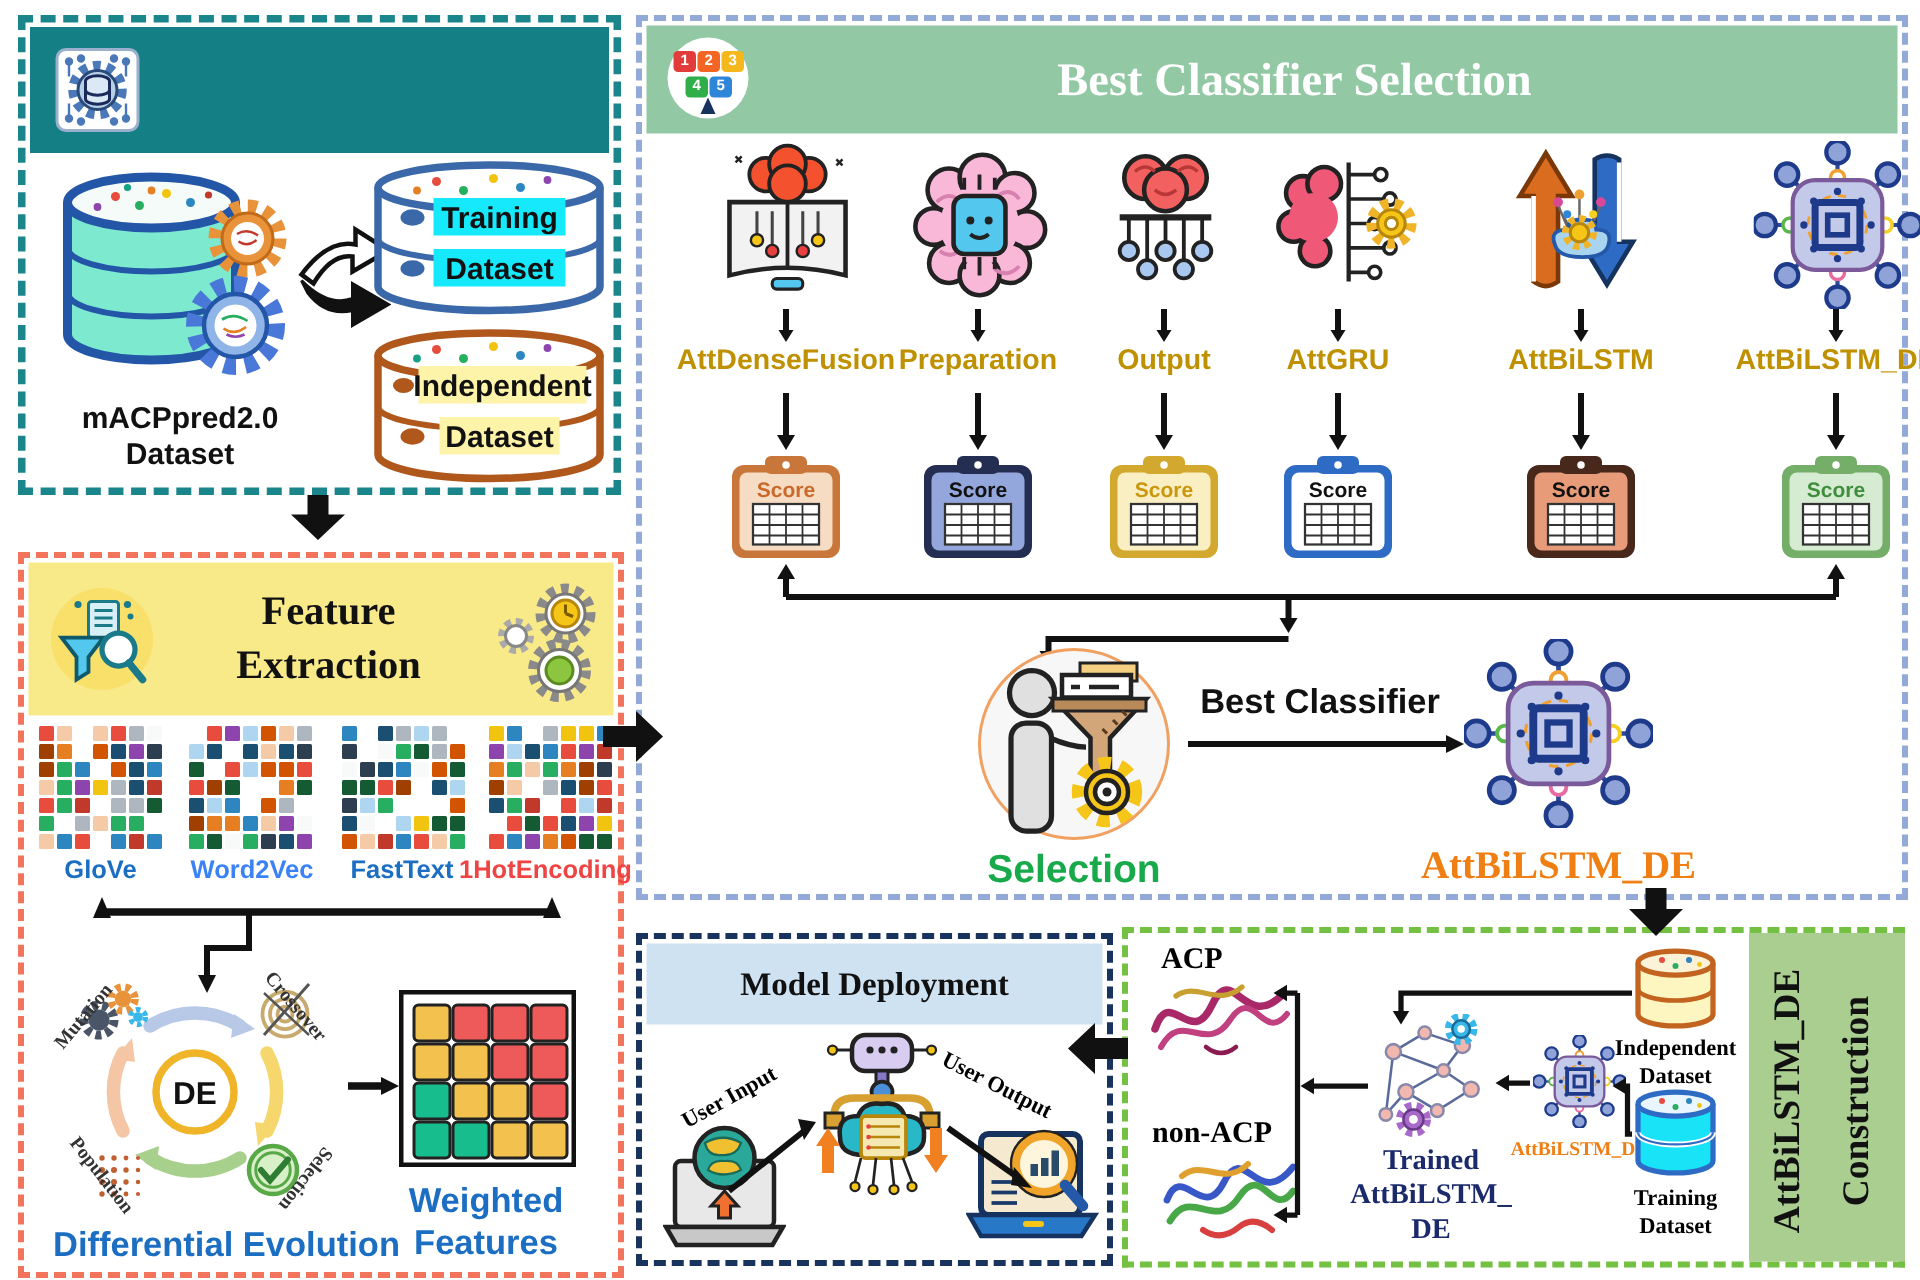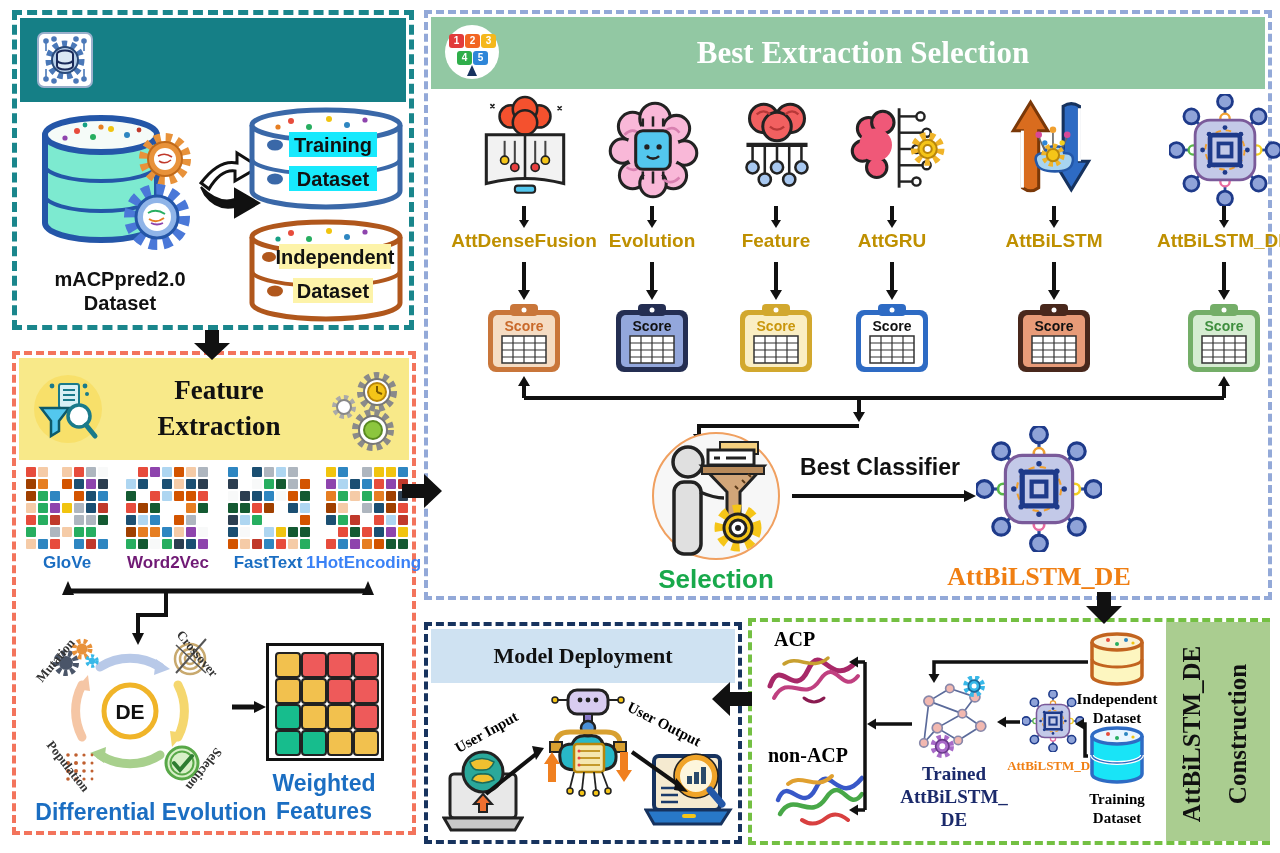--- a/index.html
+++ b/index.html
@@ -6,21 +6,21 @@
   #canvas{position:relative;width:1280px;height:853px;background:#ffffff;overflow:hidden;
           font-family:"Liberation Sans",sans-serif;}
   .abs{position:absolute;}
   .panel{position:absolute;background:#fff;box-sizing:border-box;}
   .hdr{position:absolute;box-sizing:border-box;}
   .serif{font-family:"Liberation Serif",serif;}
   .b{font-weight:bold;}
   .ctr{text-align:center;}
   
   #p-dataprep{left:12px;top:10px;width:402px;height:320px;border:5px dashed #1A868C;}
-  #p-feature{left:12px;top:351px;width:404px;height:484px;border:4px dashed #F3745C;}
+  #p-feature{left:12px;top:368px;width:404px;height:484px;border:4px dashed #F3745C;}
   #p-classifier{left:424px;top:10px;width:848px;height:590px;border:4px dashed #93A9D8;}
   #p-deploy{left:424px;top:622px;width:318px;height:222px;border:4px dashed #17335E;}
   #p-construct{left:748px;top:618px;width:522px;height:227px;border:4px dashed #74C043;}
   
   #dataprep-hdr{left:3px;top:3px;right:3px;height:84px;}
   #dataprep-title{left:92px;right:8px;top:0;height:84px;line-height:84px;font-size:34px;color:#fff;}
   #classifier-hdr{left:3px;top:3px;right:3px;height:72px;}
   #classifier-title{left:90px;right:60px;top:0;height:72px;line-height:72px;font-size:31px;color:#fff;}
   #feature-hdr{left:3px;top:3px;right:3px;height:102px;}
   #feature-title{left:92px;right:82px;top:14px;font-size:27px;line-height:36px;color:#111;}
@@ -449,23 +449,23 @@
         <div class="mcell" style="background: rgb(241, 196, 15);"></div>
         <div class="mcell" style="background: rgb(231, 76, 60);"></div>
         <div class="mcell" style="background: rgb(46, 134, 193);"></div>
         <div class="mcell" style="background: rgb(142, 68, 173);"></div>
         <div class="mcell" style="background: rgb(230, 126, 34);"></div>
         <div class="mcell" style="background: rgb(211, 84, 0);"></div>
         <div class="mcell" style="background: rgb(20, 90, 50);"></div>
         <div class="mcell" style="background: rgb(20, 90, 50);"></div>
       </div>
   <div class="enc-label" style="left: 6px; width: 90px; color: rgb(27, 110, 194);">GloVe</div>
-  <div class="enc-label" style="left: 102px; width: 100px; color: #701a75;">Word2Vec</div>
+  <div class="enc-label" style="left: 102px; width: 100px; color: #3b82f6;">Word2Vec</div>
   <div class="enc-label" style="left: 204px; width: 96px; color: rgb(27, 110, 194);">FastText</div>
-  <div class="enc-label" style="left: 290px; width: 110px; color: #3b82f6;">1HotEncoding</div>
+  <div class="enc-label" style="left: 290px; width: 110px; color: #ef4444;">1HotEncoding</div>
 
   <svg class="abs" style="left:0;top:0" width="396" height="476" viewBox="0 0 396 476">
     <line x1="52" y1="236" x2="352" y2="236" stroke="#111" stroke-width="5"></line>
     <polygon points="46,240 58,240 52,226" fill="#111"></polygon>
     <polygon points="346,240 358,240 352,226" fill="#111"></polygon>
     <path d="M150,236 V260 H122 V280" fill="none" stroke="#111" stroke-width="4"></path>
     <polygon points="116,278 128,278 122,290" fill="#111"></polygon>
     <line x1="216" y1="352" x2="240" y2="352" stroke="#111" stroke-width="5"></line>
     <polygon points="238,346 238,358 250,352" fill="#111"></polygon>
   </svg>
@@ -559,21 +559,21 @@
 <div id="p-classifier" class="panel" style="border-color: rgb(147, 169, 216);">
   <div id="classifier-hdr" class="hdr" style="background: rgb(146, 200, 163);">
     <div id="rank-icon" class="abs" style="left:14px;top:8px;width:54px;height:54px;border-radius:50%;background:#fff">
           <span style="position: absolute; width: 15px; height: 14px; border-radius: 3px; color: rgb(255, 255, 255); font-size: 10px; font-weight: bold; text-align: center; line-height: 14px; left: 4px; top: 9px; background: rgb(226, 59, 59);">1</span>
           <span style="position: absolute; width: 15px; height: 14px; border-radius: 3px; color: rgb(255, 255, 255); font-size: 10px; font-weight: bold; text-align: center; line-height: 14px; left: 20px; top: 9px; background: rgb(242, 101, 34);">2</span>
           <span style="position: absolute; width: 15px; height: 14px; border-radius: 3px; color: rgb(255, 255, 255); font-size: 10px; font-weight: bold; text-align: center; line-height: 14px; left: 36px; top: 9px; background: rgb(245, 184, 28);">3</span>
           <span style="position: absolute; width: 15px; height: 14px; border-radius: 3px; color: rgb(255, 255, 255); font-size: 10px; font-weight: bold; text-align: center; line-height: 14px; left: 12px; top: 26px; background: rgb(47, 174, 74);">4</span>
           <span style="position: absolute; width: 15px; height: 14px; border-radius: 3px; color: rgb(255, 255, 255); font-size: 10px; font-weight: bold; text-align: center; line-height: 14px; left: 28px; top: 26px; background: rgb(46, 134, 216);">5</span>
           <span style="position: absolute; left: 22px; top: 40px; width: 0px; height: 0px; border-left: 5px solid transparent; border-right: 5px solid transparent; border-bottom: 11px solid rgb(22, 50, 94);"></span>
         </div>
-    <div id="classifier-title" class="abs serif b ctr">Best Extraction Selection</div>
+    <div id="classifier-title" class="abs serif b ctr">Best Classifier Selection</div>
   </div>
 
   <div class="clf-item" style="left:41px">
     <svg width="112" height="112" viewBox="0 0 100 110">
       <path d="M16,10 l4,4 M20,10 l-4,4 M82,12 l4,4 M86,12 l-4,4" stroke="#222" stroke-width="1.6"></path>
       <g fill="#F4512E" stroke="#222" stroke-width="2.5">
         <circle cx="36" cy="22" r="11"></circle>
             <circle cx="64" cy="22" r="11"></circle>
             <circle cx="50" cy="15" r="12"></circle>
             <circle cx="50" cy="28" r="12"></circle>
@@ -705,22 +705,22 @@
       <circle cx="48" cy="60" r="6" fill="#F5C518" stroke="#B8860B" stroke-width="2"></circle>
     </svg>
   </div>
   <div class="clf-item" style="left:741px">
     <svg width="112" height="112" viewBox="0 0 120 120">
           <use href="#sym-netchip"></use>
         </svg>
   </div>
 
   <div class="clf-label" style="left: 21px; color: rgb(191, 144, 0);">AttDenseFusion</div>
-  <div class="clf-label" style="left: 149px; color: rgb(191, 144, 0);">Evolution</div>
-  <div class="clf-label" style="left: 273px; color: rgb(191, 144, 0);">Feature</div>
+  <div class="clf-label" style="left: 149px; color: rgb(191, 144, 0);">Preparation</div>
+  <div class="clf-label" style="left: 273px; color: rgb(191, 144, 0);">Output</div>
   <div class="clf-label" style="left: 389px; color: rgb(191, 144, 0);">AttGRU</div>
   <div class="clf-label" style="left: 551px; color: rgb(191, 144, 0);">AttBiLSTM</div>
   <div class="clf-label" style="left: 721px; color: rgb(191, 144, 0);">AttBiLSTM_DE</div>
 
   <div id="clip-row" class="abs" style="left:0;top:0;width:848px;height:590px">
         <div class="clip" style="left: 56px;"><svg width="80" height="74" viewBox="0 0 80 74">
             <rect x="4" y="8" width="72" height="62" rx="8" fill="#C9763A"></rect>
             <rect x="9" y="13" width="62" height="52" rx="5" fill="#F5DCC3"></rect>
             <rect x="26" y="2" width="28" height="12" rx="4" fill="#C9763A"></rect>
             <circle cx="40" cy="8" r="2.5" fill="#fff"></circle>

